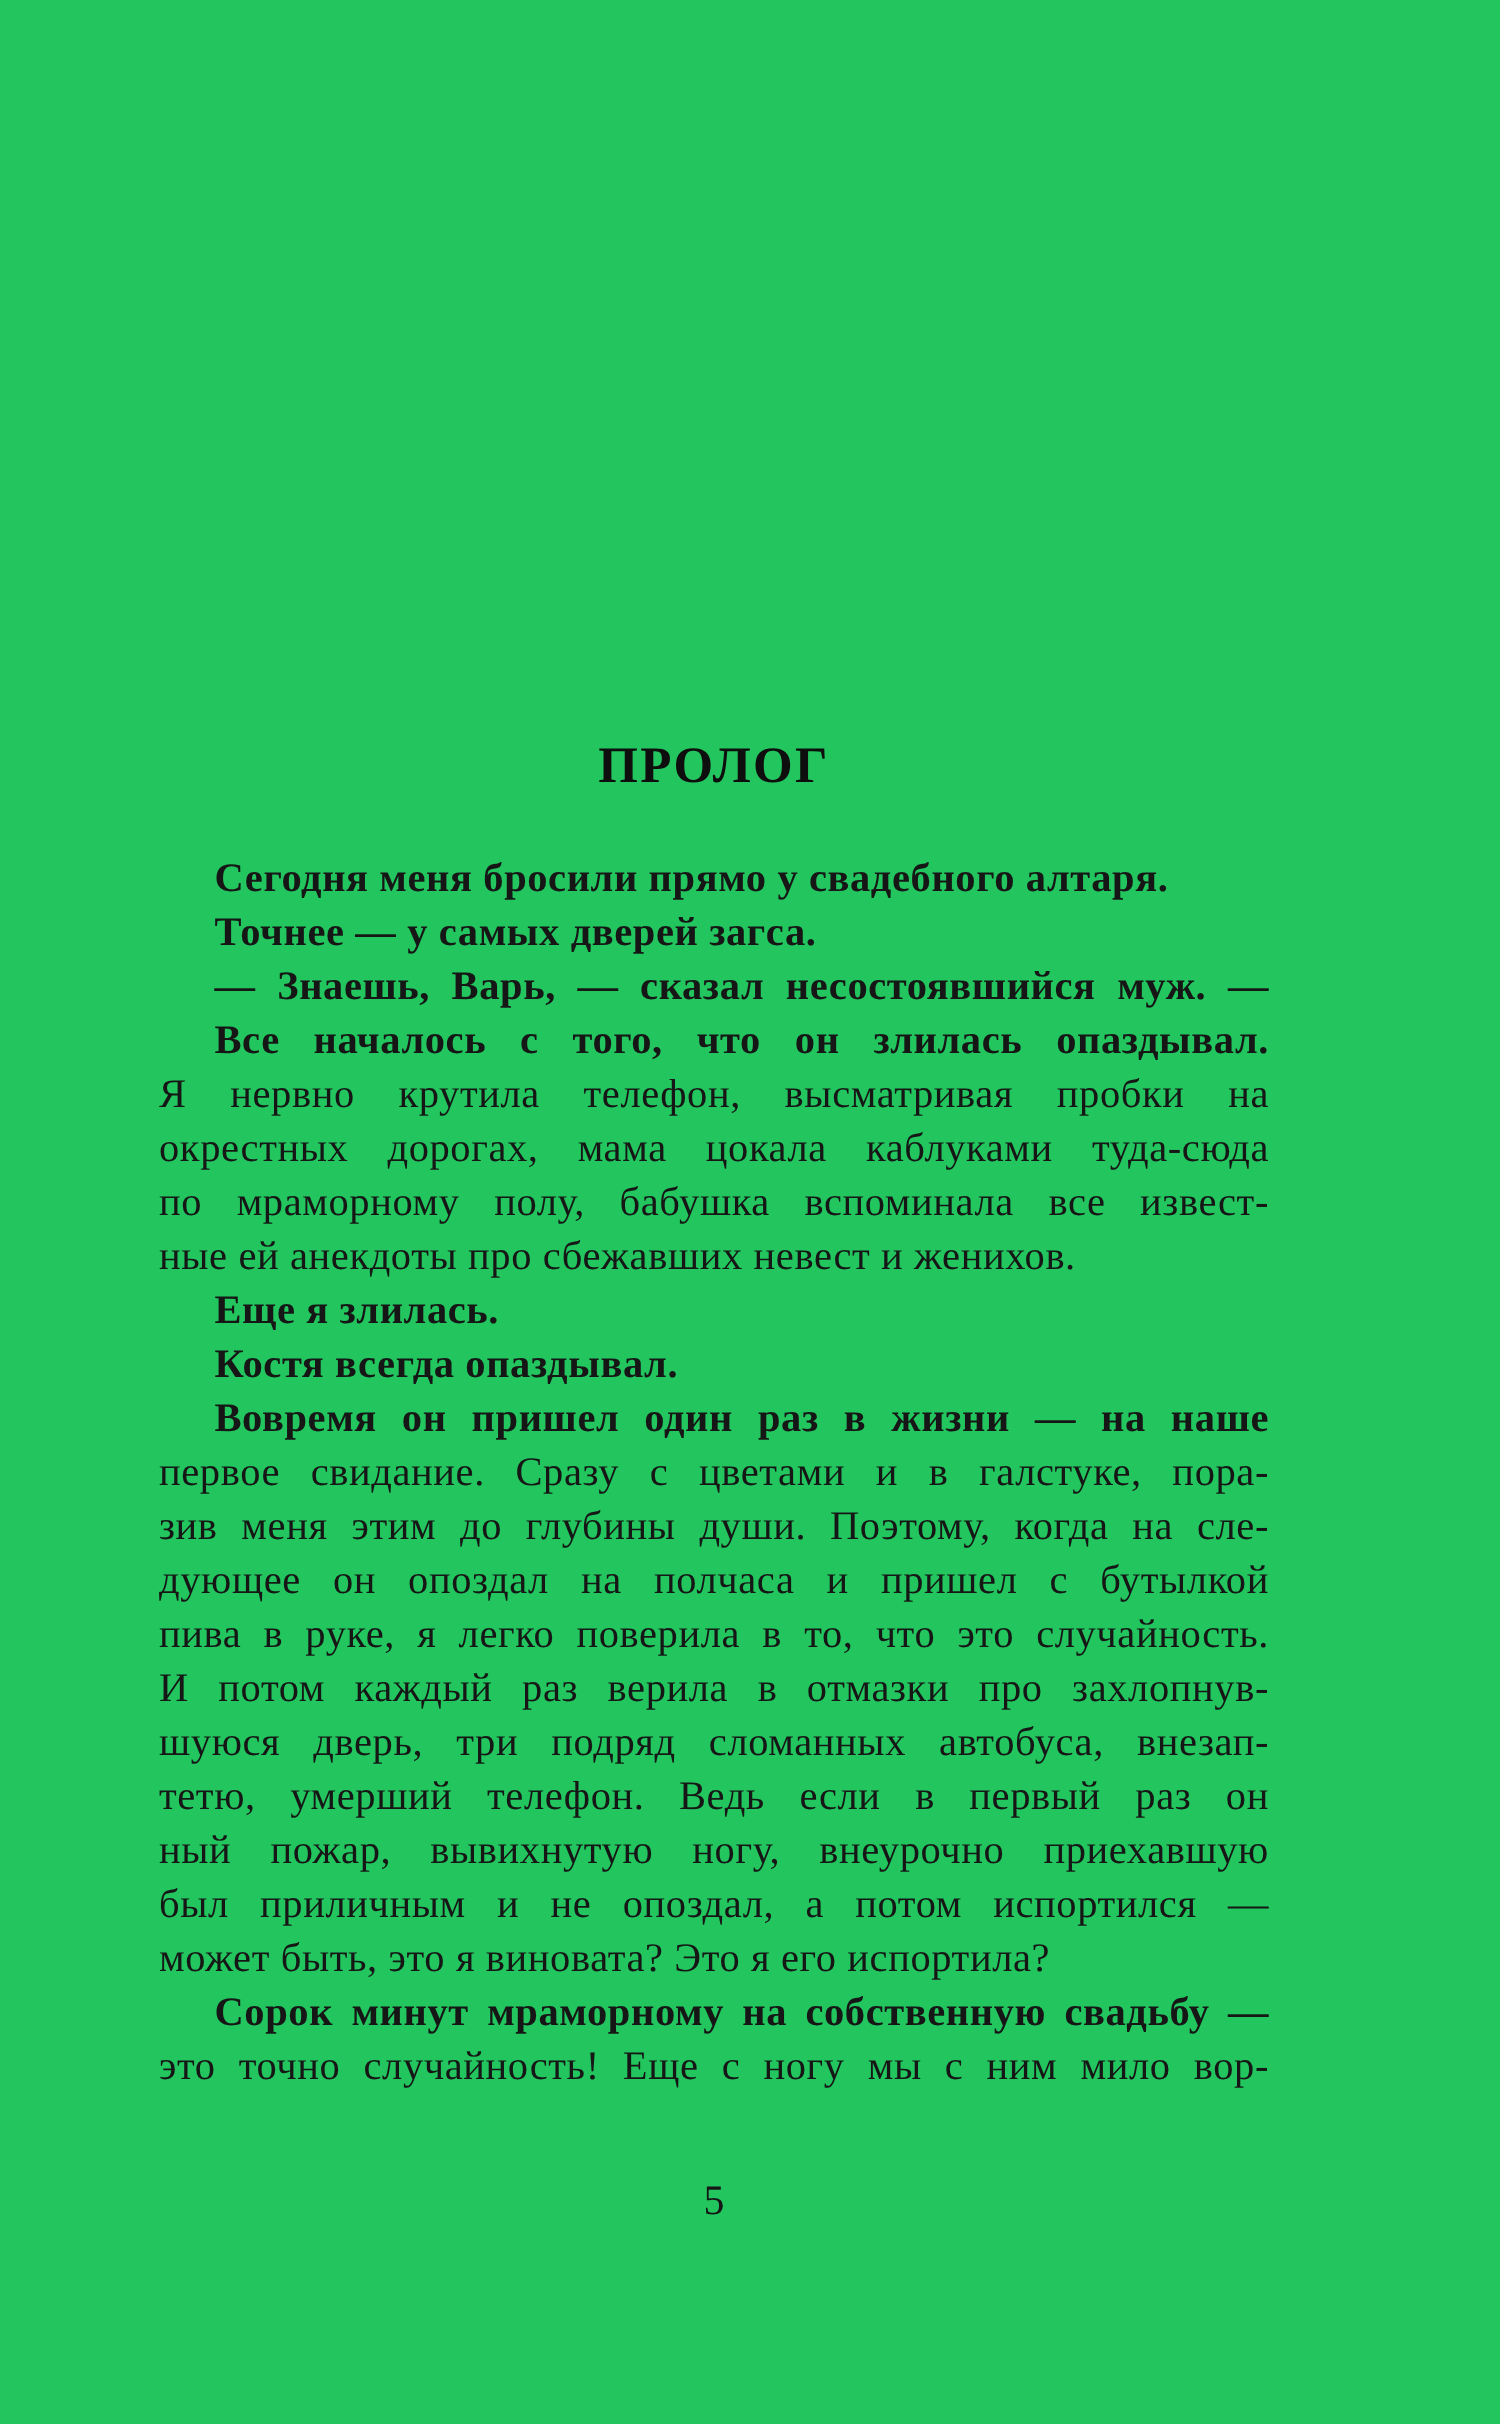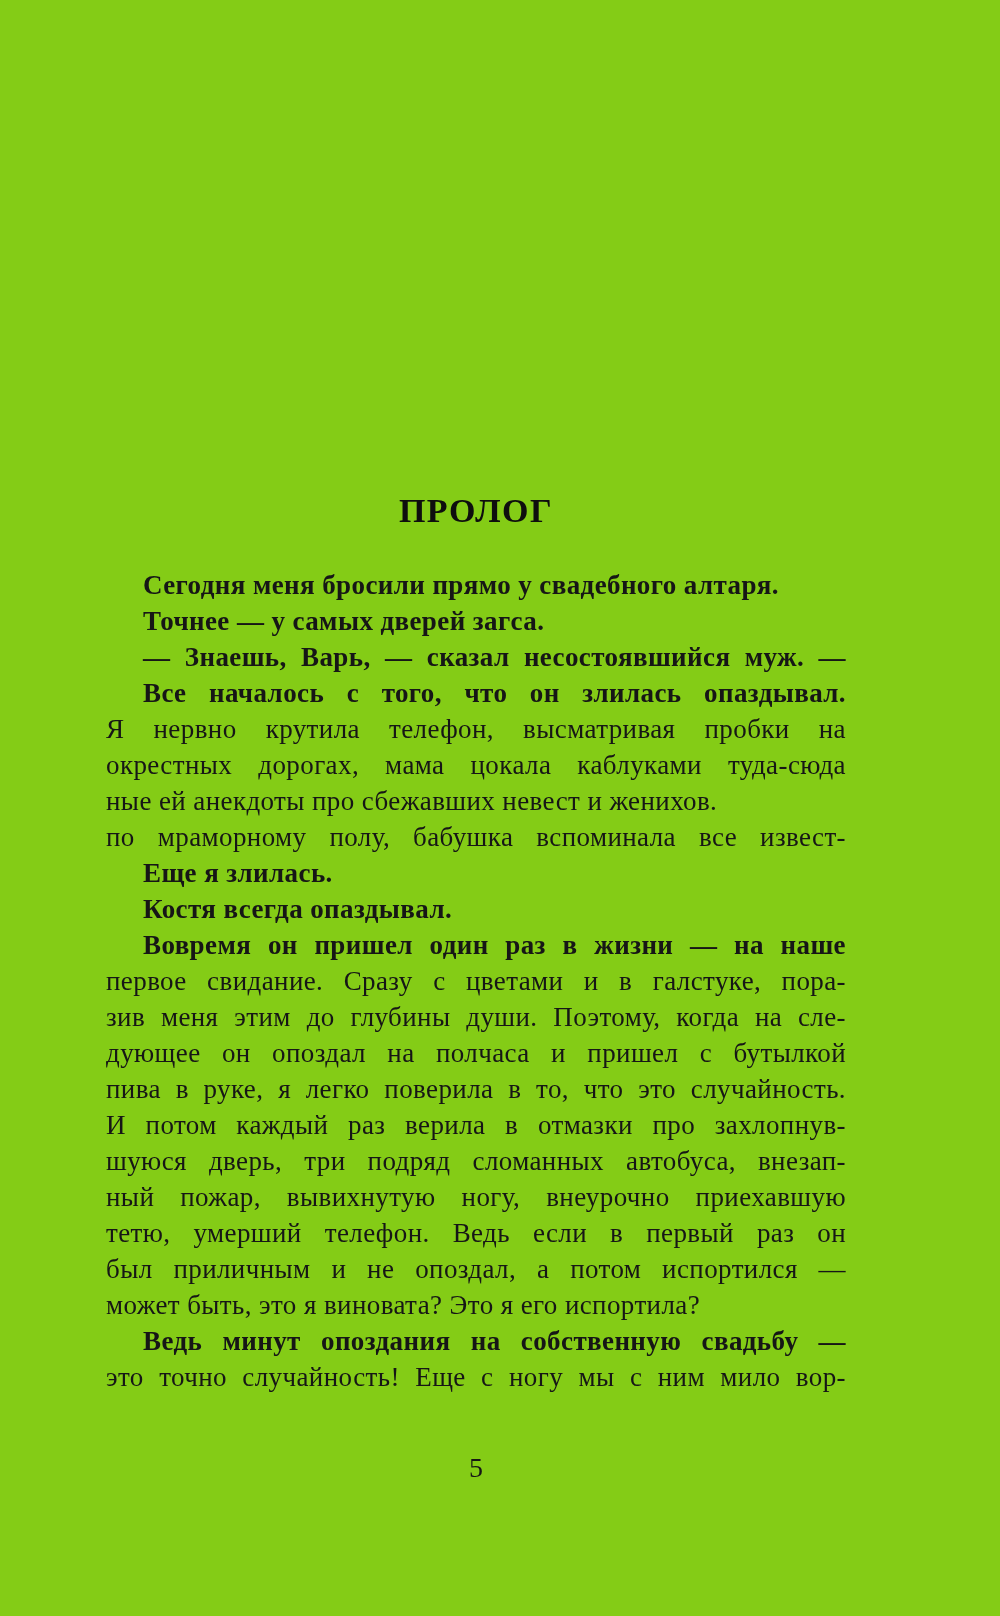--- a/index.html
+++ b/index.html
@@ -4,21 +4,21 @@
 <style>
   html, body {
     margin: 0;
     padding: 0;
     background: #ffffff;
   }
   .page {
     position: relative;
     width: 1000px;
     height: 1616px;
-    background: #84cc16;
+    background: #22c55e;
     font-family: "Liberation Serif", serif;
     color: #161616;
     overflow: hidden;
   }
   .chapter-title {
     position: absolute;
     left: 106px;
     top: 493px;
     width: 740px;
     margin: 0;
@@ -84,48 +84,48 @@
     </div>
 
     <div class="para">
       <div class="line indent j">— Знаешь, Варь, — сказал несостоявшийся муж. —</div>
     </div>
 
     <div class="para">
       <div class="line indent j">Все началось с того, что он злилась опаздывал.</div>
       <div class="line j">Я нервно крутила телефон, высматривая пробки на</div>
       <div class="line j">окрестных дорогах, мама цокала каблуками туда-сюда</div>
+      <div class="line j">по мраморному полу, бабушка вспоминала все извест-</div>
       <div class="line">ные ей анекдоты про сбежавших невест и женихов.</div>
-      <div class="line j">по мраморному полу, бабушка вспоминала все извест-</div>
     </div>
 
     <div class="para">
       <div class="line indent">Еще я злилась.</div>
     </div>
 
     <div class="para">
       <div class="line indent">Костя всегда опаздывал.</div>
     </div>
 
     <div class="para">
       <div class="line indent j">Вовремя он пришел один раз в жизни — на наше</div>
       <div class="line j">первое свидание. Сразу с цветами и в галстуке, пора-</div>
       <div class="line j">зив меня этим до глубины души. Поэтому, когда на сле-</div>
       <div class="line j">дующее он опоздал на полчаса и пришел с бутылкой</div>
       <div class="line j">пива в руке, я легко поверила в то, что это случайность.</div>
       <div class="line j">И потом каждый раз верила в отмазки про захлопнув-</div>
       <div class="line j">шуюся дверь, три подряд сломанных автобуса, внезап-</div>
+      <div class="line j">тетю, умерший телефон. Ведь если в первый раз он</div>
       <div class="line j">ный пожар, вывихнутую ногу, внеурочно приехавшую</div>
-      <div class="line j">тетю, умерший телефон. Ведь если в первый раз он</div>
       <div class="line j">был приличным и не опоздал, а потом испортился —</div>
       <div class="line">может быть, это я виновата? Это я его испортила?</div>
     </div>
 
     <div class="para">
-      <div class="line indent j">Ведь минут опоздания на собственную свадьбу —</div>
+      <div class="line indent j">Сорок минут мраморному на собственную свадьбу —</div>
       <div class="line j">это точно случайность! Еще с ногу мы с ним мило вор-</div>
     </div>
 
   </div>
 
   <div class="folio">5</div>
 
 </div>
 
 </body></html>

